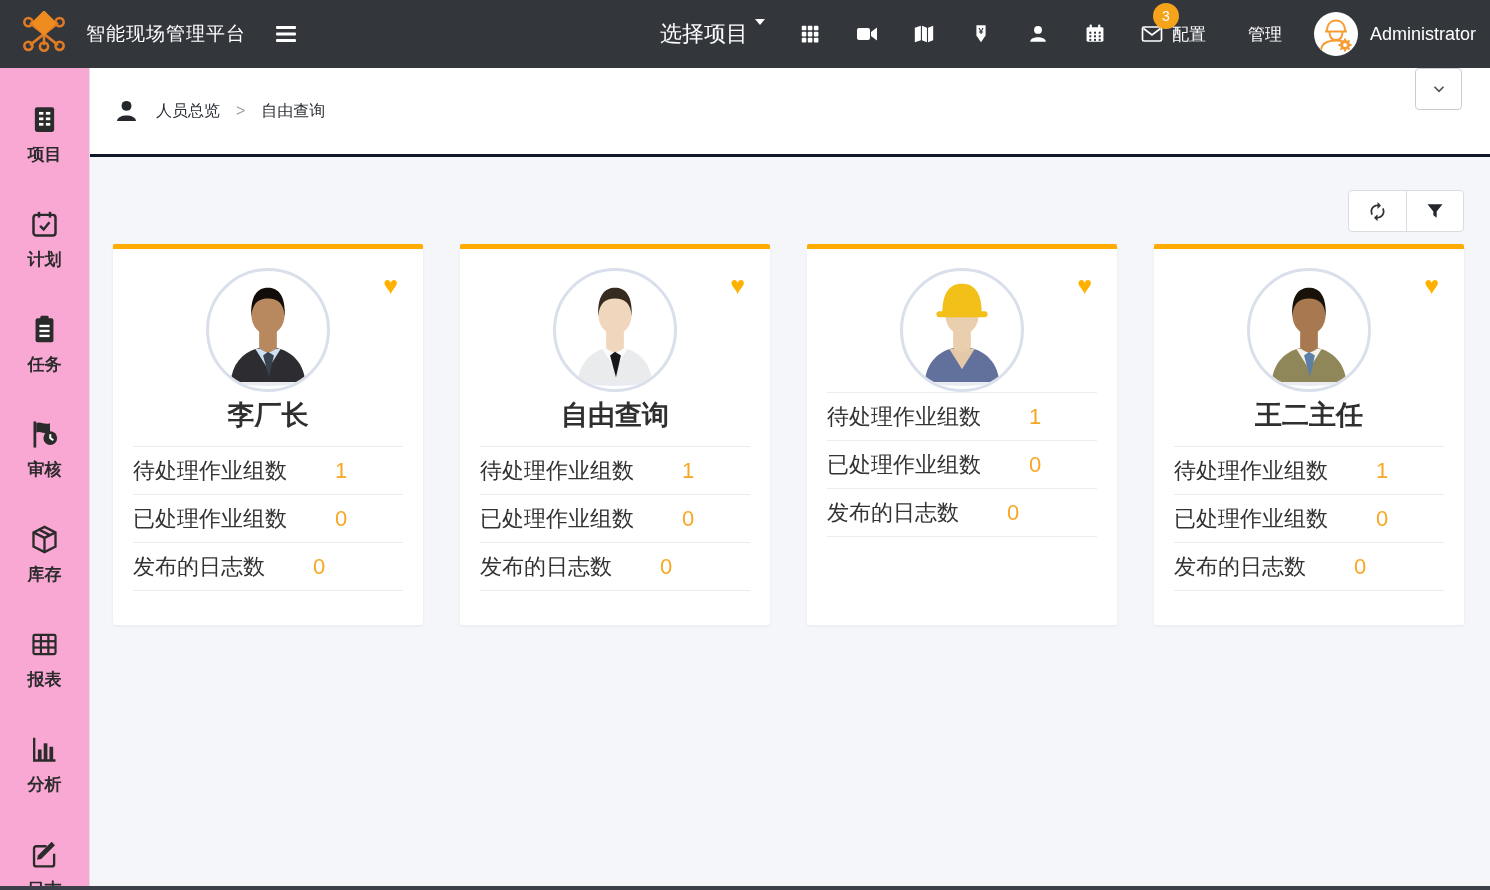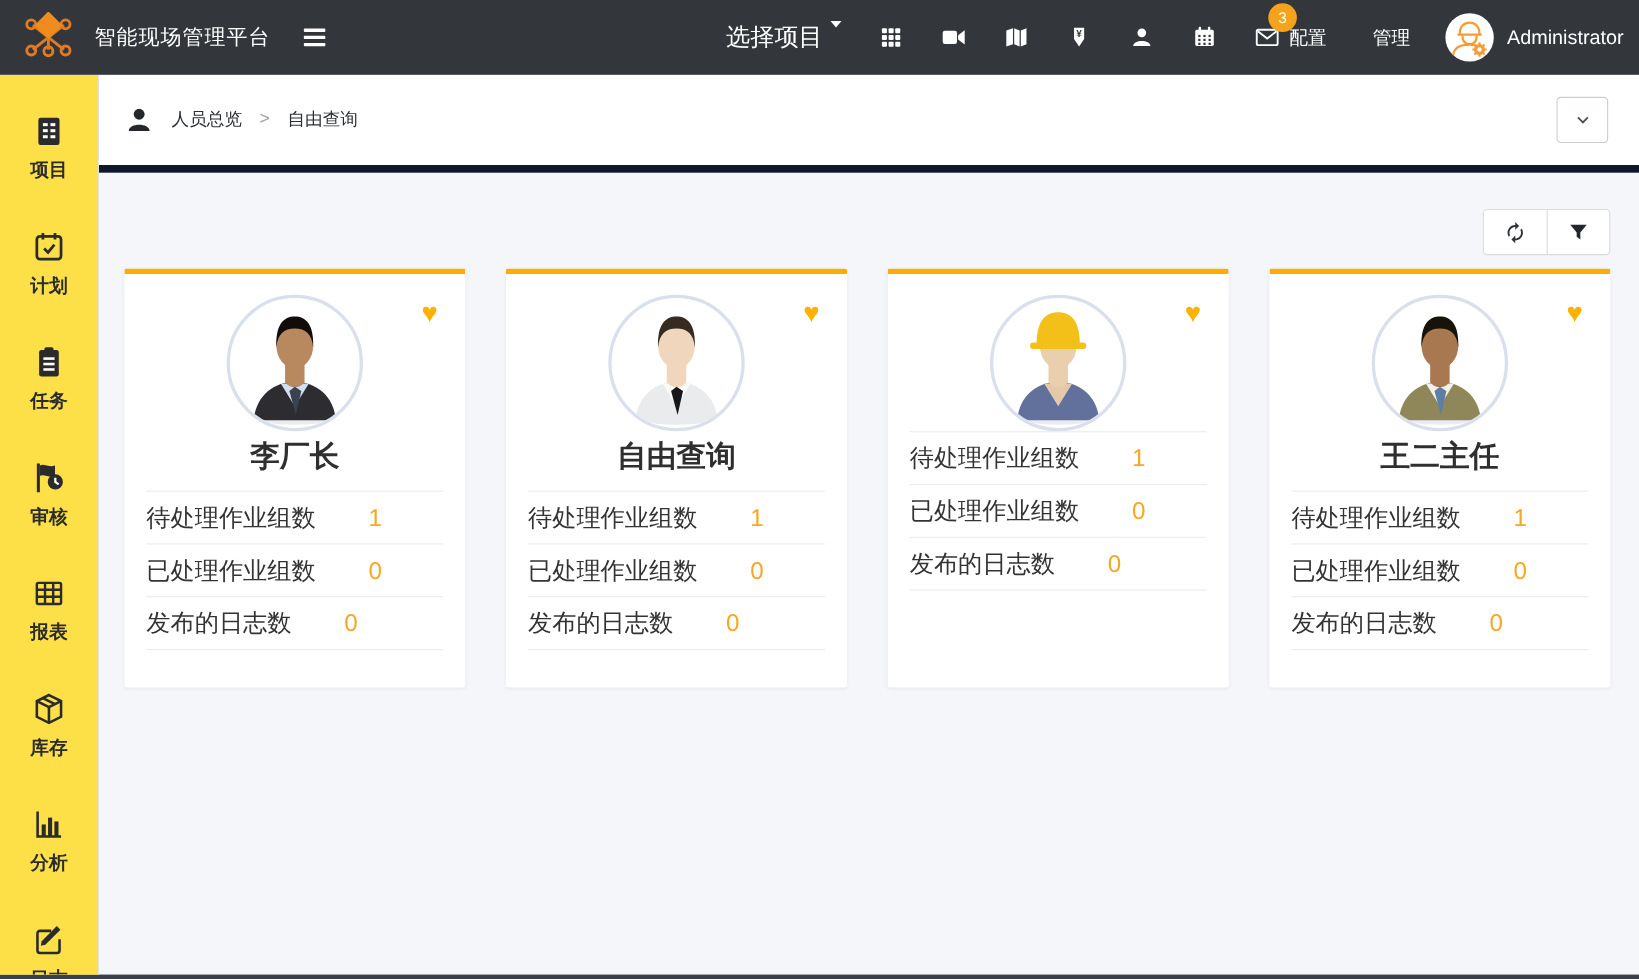--- a/index.html
+++ b/index.html
@@ -17,26 +17,26 @@
   .tb-icon { width:24px; height:24px; display:flex; align-items:center; justify-content:center; cursor:pointer; position:relative; }
   .badge { position:absolute; top:-19px; right:-15px; width:26px; height:26px; border-radius:50%; background:#f5a31a; color:#fff; font-size:14px; display:flex; align-items:center; justify-content:center; }
   .tb-right { position:absolute; right:14px; display:flex; align-items:center; }
   .tb-link { font-size:17px; cursor:pointer; }
   .tb-link + .tb-link { margin-left:42px; }
   .tb-avatar { width:44px; height:44px; border-radius:50%; background:#fff; margin-left:32px; display:flex; align-items:center; justify-content:center; overflow:hidden; }
   .tb-user { font-size:18px; margin-left:12px; }
 
   
   .layout { display:flex; height:818px; }
-  .sidebar { width:90px; background:#fde047; border-right:1px solid #dfe1e6; padding-top:14px; overflow:hidden; }
+  .sidebar { width:90px; background:#f9a8d4; border-right:1px solid #dfe1e6; padding-top:14px; overflow:hidden; }
   .side-item { height:105px; display:flex; flex-direction:column; align-items:center; justify-content:center; gap:7px; color:#2b2b2b; cursor:pointer; }
   .side-item span { font-size:17px; font-weight:700; }
 
   .main { flex:1; display:flex; flex-direction:column; overflow:hidden; }
-  .page-header { height:89px; background:#fff; border-bottom:7px solid #0f172a; display:flex; align-items:center; padding:0 28px 0 23px; }
+  .page-header { height:89px; background:#fff; border-bottom:3px solid #0f172a; display:flex; padding:0 28px 0 23px; }
   .crumb { display:flex; align-items:center; gap:16px; font-size:16px; color:#2b2f36; }
   .crumb .sep { color:#9aa0a8; }
   .crumb .link { cursor:pointer; }
   .collapse-btn { margin-left:auto; width:47px; height:42px; background:#fff; border:1px solid #c9cdd4; border-radius:4px; display:flex; align-items:center; justify-content:center; cursor:pointer; }
 
   .content { flex:1; padding:0 26px 0 23px; }
   .toolbar { display:flex; justify-content:flex-end; margin-top:33px; }
   .btn-group { display:flex; background:#fff; border:1px solid #d8dbe0; border-radius:4px; overflow:hidden; }
   .tool-btn { width:57px; height:40px; display:flex; align-items:center; justify-content:center; cursor:pointer; }
   .tool-btn + .tool-btn { border-left:1px solid #d8dbe0; }
@@ -220,37 +220,37 @@
     <div class="side-item">
       <svg width="33" height="33" viewBox="0 0 24 24">
         <line x1="5" y1="2.5" x2="5" y2="21.5" stroke="#2b2b2b" stroke-width="2"></line>
         <path d="M6,3.8 C9,2.2 12,5.4 16,3.8 L16,10.6 C12,12.2 9,9 6,10.6 Z" fill="#2b2b2b"></path>
         <circle cx="16.2" cy="14.6" r="5" fill="#2b2b2b"></circle>
         <path d="M16.2,11.8 V14.6 L18.4,16.2" stroke="#fff" stroke-width="1.5" fill="none"></path>
       </svg>
       <span>审核</span>
     </div>
     <div class="side-item">
+      <svg width="33" height="33" viewBox="0 0 24 24" fill="none" stroke="#2b2b2b" stroke-width="1.7">
+        <path d="M12,2.8 L20,6.8 V17.2 L12,21.2 L4,17.2 V6.8 Z"></path>
+        <path d="M4,6.8 L12,10.8 L20,6.8"></path>
+          <line x1="12" y1="10.8" x2="12" y2="21.2"></line>
+        <path d="M8,4.8 L16,8.8"></path>
+      </svg>
+      <span>库存</span>
+    </div>
+    <div class="side-item">
       <svg width="33" height="33" viewBox="0 0 24 24" fill="none" stroke="#2b2b2b" stroke-width="1.6">
         <rect x="4" y="5" width="16" height="14" rx="1"></rect>
         <line x1="4" y1="9.6" x2="20" y2="9.6"></line>
           <line x1="4" y1="14.2" x2="20" y2="14.2"></line>
         <line x1="9.4" y1="5" x2="9.4" y2="19"></line>
           <line x1="14.8" y1="5" x2="14.8" y2="19"></line>
       </svg>
       <span>报表</span>
-    </div>
-    <div class="side-item">
-      <svg width="33" height="33" viewBox="0 0 24 24" fill="none" stroke="#2b2b2b" stroke-width="1.7">
-        <path d="M12,2.8 L20,6.8 V17.2 L12,21.2 L4,17.2 V6.8 Z"></path>
-        <path d="M4,6.8 L12,10.8 L20,6.8"></path>
-          <line x1="12" y1="10.8" x2="12" y2="21.2"></line>
-        <path d="M8,4.8 L16,8.8"></path>
-      </svg>
-      <span>库存</span>
     </div>
     <div class="side-item">
       <svg width="33" height="33" viewBox="0 0 24 24">
         <path d="M4.5,3.5 V20 H20" fill="none" stroke="#2b2b2b" stroke-width="1.7"></path>
         <g fill="#2b2b2b">
             <rect x="7.2" y="12" width="2.7" height="8"></rect>
             <rect x="11.4" y="7.5" width="2.7" height="12.5"></rect>
             <rect x="15.6" y="10" width="2.7" height="10"></rect>
           </g>
       </svg>

